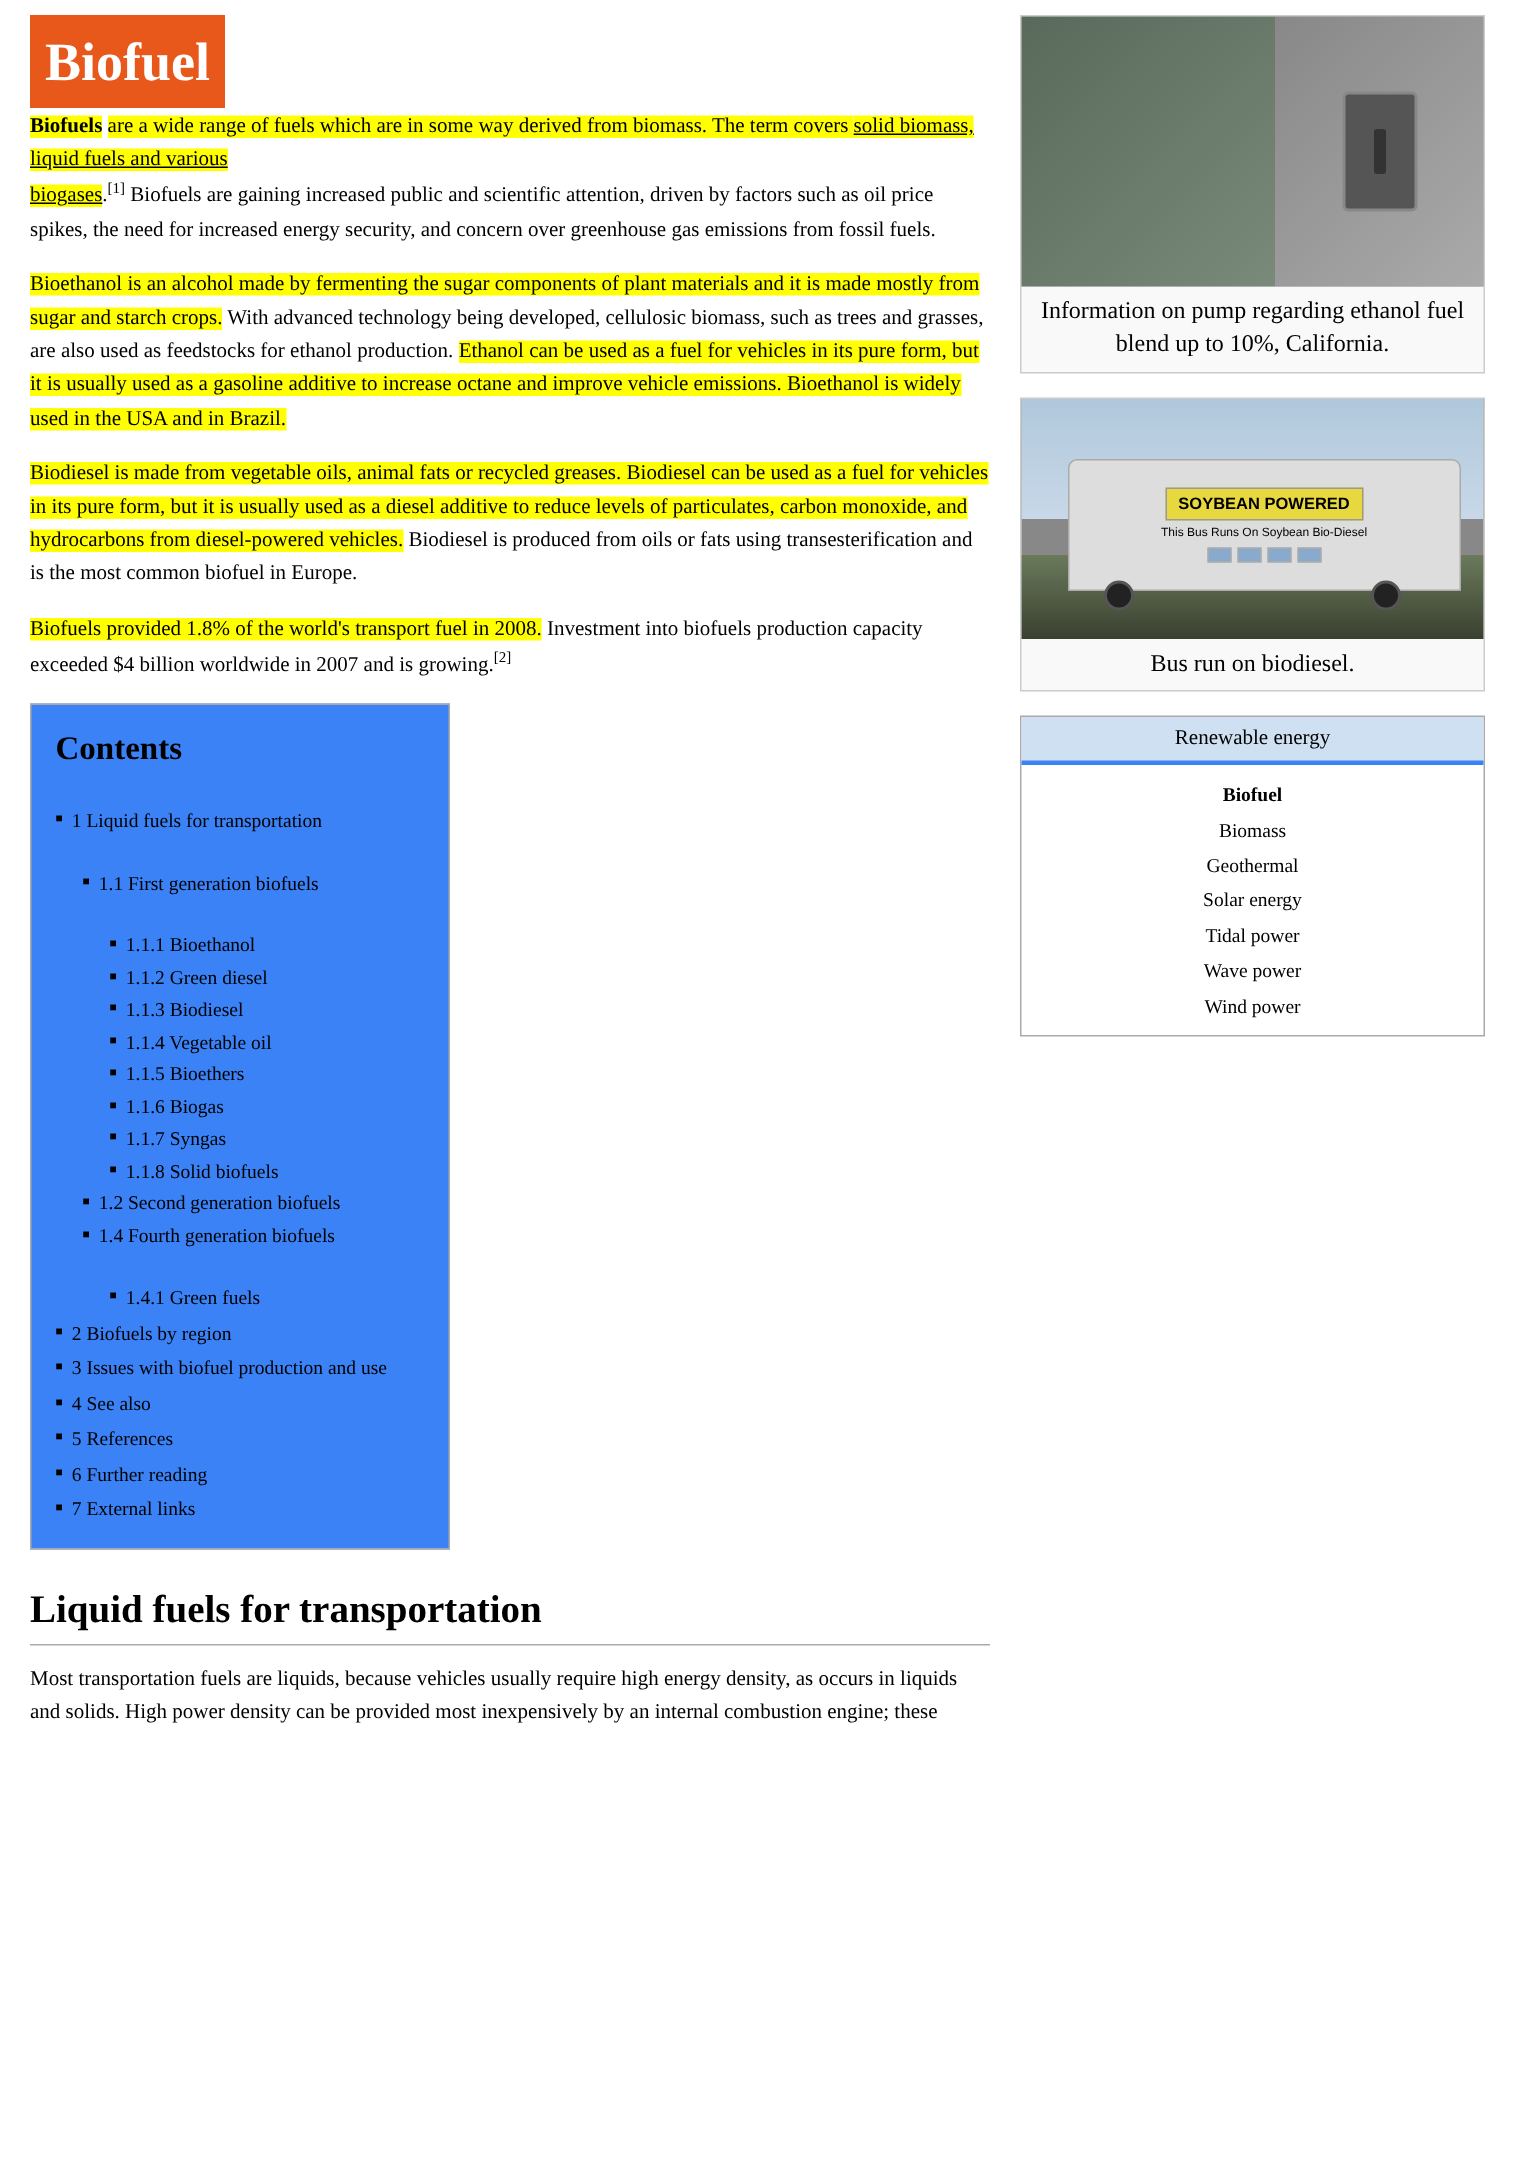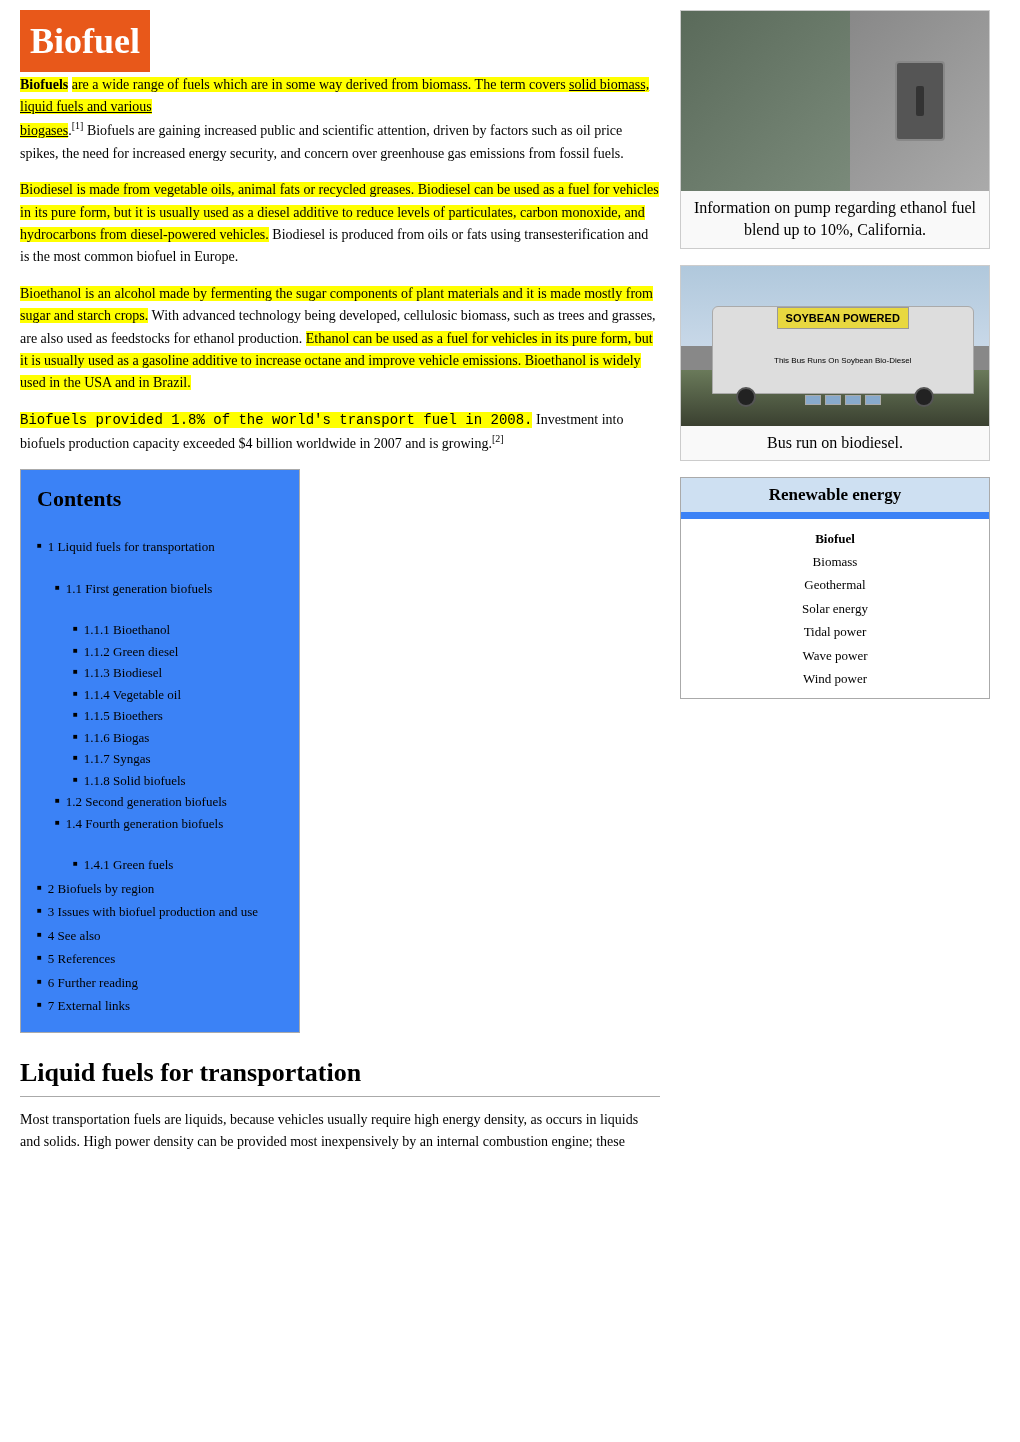--- a/index.html
+++ b/index.html
@@ -154,23 +154,23 @@
       align-items: center;
       justify-content: center;
     }
     .renewable-box {
       border: 1px solid #aaa;
       text-align: center;
     }
     .renewable-header {
       background: #cee0f2;
       padding: 4px 8px;
-      font-weight: bold;
-      font-size: 17px;
-      border-bottom: 7px solid #3b82f6;
+      font-weight: normal;
+      font-size: 14px;
+      border-bottom: 3px solid #3b82f6;
     }
     .renewable-content {
       padding: 8px;
       font-size: 13px;
       line-height: 1.8;
     }
   </style>
 </head>
 <body>
 
@@ -185,34 +185,34 @@
     
     <p class="paragraph">
       <span style="background:#ffff00;font-weight:bold;">Biofuels</span>
       <span style="background:#ffff00;"> are a wide range of fuels which are in some way derived from biomass. The term covers </span><span style="background:#ffff00;text-decoration:underline;">solid biomass, liquid fuels and various</span>
       <br>
       <span style="background:#ffff00;text-decoration:underline;">biogases</span><span>.<sup>[1]</sup> Biofuels are gaining increased public and scientific attention, driven by factors such as oil price spikes, the need for increased energy security, and concern over greenhouse gas emissions from fossil fuels.</span>
     </p>
 
     
     <p class="paragraph">
-      <span style="background:#ffff00;">Biodiesel is made from vegetable oils, animal fats or recycled greases. Biodiesel can be used as a fuel for vehicles in its pure form, but it is usually used as a diesel additive to reduce levels of particulates, carbon monoxide, and hydrocarbons from diesel-powered vehicles.</span>
-      <span> Biodiesel is produced from oils or fats using transesterification and is the most common biofuel in Europe.</span>
-    </p>
-
-    
-    <p class="paragraph">
       <span style="background:#ffff00;">Bioethanol is an alcohol made by fermenting the sugar components of plant materials and it is made mostly from sugar and starch crops.</span>
       <span> With advanced technology being developed, cellulosic biomass, such as trees and grasses, are also used as feedstocks for ethanol production. </span>
       <span style="background:#ffff00;">Ethanol can be used as a fuel for vehicles in its pure form, but it is usually used as a gasoline additive to increase octane and improve vehicle emissions. Bioethanol is widely used in the USA and in Brazil.</span>
     </p>
 
     
     <p class="paragraph">
-      <span style="background:#ffff00;font-family:Liberation Mono, monospace;">Biofuels provided 1.8% of the world's transport fuel in 2008.</span>
+      <span style="background:#ffff00;">Biodiesel is made from vegetable oils, animal fats or recycled greases. Biodiesel can be used as a fuel for vehicles in its pure form, but it is usually used as a diesel additive to reduce levels of particulates, carbon monoxide, and hydrocarbons from diesel-powered vehicles.</span>
+      <span> Biodiesel is produced from oils or fats using transesterification and is the most common biofuel in Europe.</span>
+    </p>
+
+    
+    <p class="paragraph">
+      <span style="background:#ffff00;">Biofuels provided 1.8% of the world's transport fuel in 2008.</span>
       <span> Investment into biofuels production capacity exceeded $4 billion worldwide in 2007 and is growing.<sup>[2]</sup></span>
     </p>
 
     
     <div class="contents-box">
       <div class="contents-title">Contents</div>
       <ul>
         <li>
           <div class="bullet-item">
               <span>1 Liquid fuels for transportation</span>
@@ -341,21 +341,21 @@
       <div class="caption">Information on pump regarding ethanol fuel blend up to 10%, California.</div>
     </div>
 
     <div class="sidebar-image-box">
       <div class="img-placeholder bus-img">
 
         <div style="position:absolute;top:0;left:0;right:0;height:50%;background:linear-gradient(to bottom,#b0c8dc,#c8d8e8);"></div>
 
         <div style="position:absolute;bottom:0;left:0;right:0;height:35%;background:linear-gradient(to bottom,#6a7a5a,#3a4030);"></div>
 
-        <div style="position:absolute;bottom:20%;left:10%;right:5%;height:55%;background:#ddd;border-radius:6px 6px 0 0;border:1px solid #aaa;display:flex;flex-direction:column;align-items:center;gap:24px;">
+        <div style="position:absolute;bottom:20%;left:10%;right:5%;height:55%;background:#ddd;border-radius:6px 6px 0 0;border:1px solid #aaa;display:flex;flex-direction:column;align-items:center;justify-content:center;">
           <div style="background:#e8d840;padding:2px 8px;border:1px solid #999;font-size:11px;font-weight:bold;font-family:Arial,sans-serif;">SOYBEAN POWERED</div>
           <div style="font-size:8px;font-family:Arial,sans-serif;margin-top:2px;text-align:center;">This Bus Runs On Soybean Bio-Diesel</div>
 
           <div style="display:flex;gap:4px;margin-top:4px;">
             <div style="width:16px;height:10px;background:#88aacc;border:1px solid #aaa;"></div>
             <div style="width:16px;height:10px;background:#88aacc;border:1px solid #aaa;"></div>
             <div style="width:16px;height:10px;background:#88aacc;border:1px solid #aaa;"></div>
             <div style="width:16px;height:10px;background:#88aacc;border:1px solid #aaa;"></div>
           </div>
         </div>

